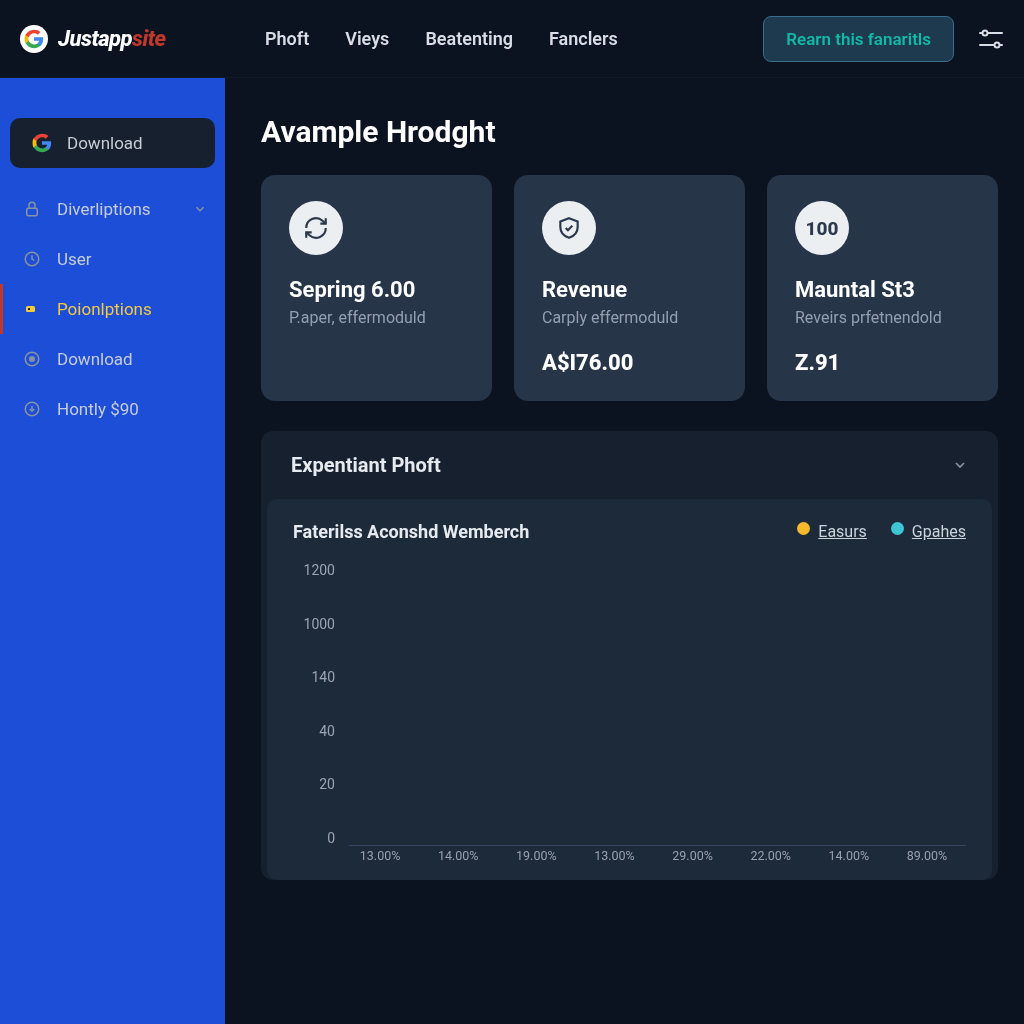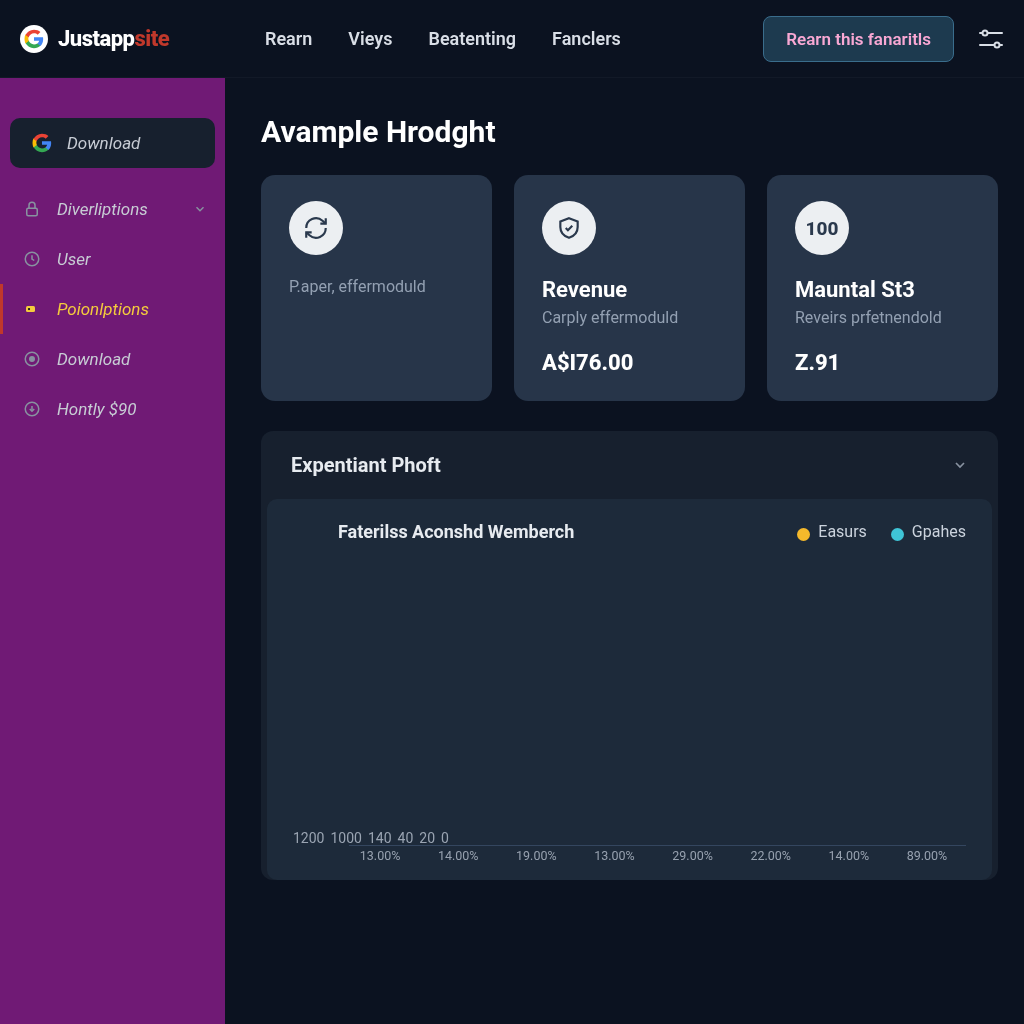--- a/index.html
+++ b/index.html
@@ -1,32 +1,32 @@
 <!DOCTYPE html>
 <html><head>
 <meta charset="utf-8">
 <style>
 * { margin:0; padding:0; box-sizing:border-box; font-family:-apple-system,BlinkMacSystemFont,"Segoe UI",Roboto,sans-serif; }
 body { width:1024px; height:1024px; background:#0b1220; color:#fff; overflow:hidden; }
 
 
 .topbar { height:78px; display:flex; align-items:center; padding:0 20px; border-bottom:1px solid rgba(255,255,255,0.03); }
-.logo { display:flex; align-items:center; gap:10px; width:215px; }
+.logo { display:flex; align-items:center; gap:10px; width:215px;font-style:italic; }
 .logo-icon { width:28px; height:28px; border-radius:50%; background:#fff; display:flex; align-items:center; justify-content:center; font-weight:700; font-size:18px; }
 .logo-text { font-size:22px; font-weight:800; letter-spacing:-.5px; }
 .logo-text .a { color:#fff; }
 .logo-text .b { color:#c0382b; }
 .navlinks { display:flex; gap:36px; flex:1; padding-left:30px; }
 .navlink { color:#d9dee6; font-size:18px; font-weight:600; cursor:pointer; }
-.cta-btn { border:1px solid #3a6d8c; background:#1d3a4f; color:#f9a8d4; padding:12px 22px; border-radius:8px; font-size:17px; font-weight:600; cursor:pointer; }
+.cta-btn { border:1px solid #3a6d8c; background:#1d3a4f; color:#14b8a6; padding:12px 22px; border-radius:8px; font-size:17px; font-weight:600; cursor:pointer; }
 .rail-icon { margin-left:24px; cursor:pointer; color:#d9dee6; }
 
 
 .wrap { display:flex; height:calc(1024px - 78px); }
-.sidebar { width:225px; background:#701a75; padding-top:40px;font-style:italic; }
+.sidebar { width:225px; background:#1d4ed8; padding-top:40px; }
 .side-item { display:flex; align-items:center; gap:14px; padding:14px 18px; font-size:17px; color:#c7ccd4; cursor:pointer; border-left:3px solid transparent; }
 .side-item.boxed { background:#17202e; border-radius:10px; margin:0 10px 16px; }
 .side-item.active { color:#f4cb3d; border-left:3px solid #c0382b; }
 .side-item .ic { width:22px; height:22px; display:flex; align-items:center; justify-content:center; flex-shrink:0; color:#8892a0; }
 .side-item.active .ic { color:#f4cb3d; }
 .chev { margin-left:auto; color:#8892a0; }
 
 
 .main { flex:1; padding:36px 26px 0 36px; overflow:hidden; }
 .page-title { font-size:30px; font-weight:700; margin-bottom:26px; }
@@ -37,30 +37,30 @@
 .card-title { font-size:22px; font-weight:700; margin-bottom:6px; }
 .card-sub { font-size:16px; color:#93a0b2; margin-bottom:23px; }
 .card-val { font-size:22px; font-weight:800; }
 
 
 .panel { background:#17202e; border-radius:12px; padding:0; }
 .panel-head { display:flex; align-items:center; padding:22px 30px 10px; }
 .panel-head-title { font-size:20px; font-weight:700; color:#e7ebf0; }
 .panel-head .chev2 { margin-left:auto; color:#8892a0; cursor:pointer; }
 .panel-body { background:#1d2a3a; margin:12px 6px 0; border-radius:10px; padding:22px 26px 8px; }
-.chart-top { display:flex; align-items:center; margin-bottom:20px;margin-left:45px; }
+.chart-top { display:flex; align-items:center; margin-bottom:20px; }
 .chart-title { font-size:18px; font-weight:700; color:#e7ebf0; }
 .legend { margin-left:auto; display:flex; gap:24px; }
-.leg { display:flex; align-items:flex-end; gap:8px; font-size:16px; color:#cbd3dd; }
+.leg { display:flex; align-items:flex-start; gap:8px; font-size:16px; color:#cbd3dd;text-decoration:underline; }
 .dot { width:13px; height:13px; border-radius:50%; }
 .dot.y { background:#f5b92b; }
 .dot.c { background:#3fc4d6; }
 
 .chart { position:relative; height:310px; padding-left:52px; }
-.yaxis { position:absolute; left:0; top:0; bottom:26px; width:48px; display:flex; justify-content:space-between; align-items:flex-end; }
+.yaxis { position:absolute; left:0; top:0; bottom:26px; width:48px; display:flex; flex-direction:column; justify-content:space-between; align-items:flex-end; }
 .ytick { font-size:14px; color:#9aa4b2; padding-right:6px; }
 .plot { position:absolute; left:56px; right:0; top:0; bottom:26px; }
 .xaxis { position:absolute; left:48px; right:0; bottom:0; height:24px; display:flex; }
 .xtick { flex:1; text-align:center; font-size:12.5px; color:#97a1af; }
 .groups { display:flex; height:100%; align-items:flex-end; }
 .grp { flex:1; display:flex; gap:6px; align-items:flex-end; justify-content:center; }
 .bar { width:24px; border-radius:3px 3px 0 0; }
 .bar.y { background:#f5b92b; }
 .bar.c { background:#3fc4d6; }
 .baseline { position:absolute; left:56px; right:0; bottom:26px; height:1px; background:#34465f; }
@@ -76,21 +76,21 @@
       <svg width="20" height="20" viewBox="0 0 24 24">
           <path fill="#4285F4" d="M23 12.2c0-.8-.1-1.5-.2-2.2H12v4.2h6.2c-.3 1.4-1.1 2.6-2.3 3.4v2.8h3.7C21.8 18.4 23 15.6 23 12.2z"></path>
           <path fill="#34A853" d="M12 23c3.1 0 5.7-1 7.6-2.8l-3.7-2.8c-1 .7-2.4 1.1-3.9 1.1-3 0-5.5-2-6.4-4.7H1.8v2.9C3.7 20.4 7.5 23 12 23z"></path>
           <path fill="#FBBC05" d="M5.6 13.8c-.2-.7-.4-1.4-.4-2.1s.1-1.5.4-2.1V6.7H1.8C1 8.3.6 10.1.6 12s.4 3.7 1.2 5.3l3.8-2.9z"></path>
           <path fill="#EA4335" d="M12 5.2c1.7 0 3.2.6 4.4 1.7l3.3-3.3C17.7 1.8 15.1.8 12 .8 7.5.8 3.7 3.4 1.8 7.1l3.8 2.9C6.5 7.2 9 5.2 12 5.2z"></path>
         </svg>
     </div>
     <div class="logo-text"><span class="a">Justapp</span><span class="b">site</span></div>
   </div>
   <div class="navlinks">
-    <div class="navlink">Rearn</div>
+    <div class="navlink">Phoft</div>
     <div class="navlink">Vieys</div>
     <div class="navlink">Beatenting</div>
     <div class="navlink">Fanclers</div>
   </div>
   <button class="cta-btn">Rearn this fanaritls</button>
   <div class="rail-icon">
     <svg width="26" height="22" viewBox="0 0 26 22" stroke="currentColor" stroke-width="2" fill="none" stroke-linecap="round">
         <line x1="2" y1="5" x2="24" y2="5"></line>
         <circle cx="7" cy="5" r="2.5" fill="#0b1220"></circle>
         <line x1="2" y1="17" x2="24" y2="17"></line>
@@ -172,20 +172,21 @@
     <div class="cards">
       <div class="card">
         <div class="card-ic">
           <svg width="26" height="26" viewBox="0 0 24 24" fill="none" stroke="currentColor" stroke-width="2">
               <path d="M3 12a9 9 0 0 1 15-6.7L21 8"></path>
               <polyline points="21 3 21 8 16 8"></polyline>
               <path d="M21 12a9 9 0 0 1-15 6.7L3 16"></path>
               <polyline points="3 21 3 16 8 16"></polyline>
             </svg>
         </div>
+        <div class="card-title">Sepring 6.00</div>
         <div class="card-sub">P.aper, effermoduld</div>
       </div>
       <div class="card">
         <div class="card-ic">
           <svg width="26" height="26" viewBox="0 0 24 24" fill="none" stroke="currentColor" stroke-width="2">
               <path d="M12 3l8 3v5c0 5-3.5 8.5-8 10-4.5-1.5-8-5-8-10V6l8-3z"></path>
               <path d="M9 12l2 2 4-4"></path>
             </svg>
         </div>
         <div class="card-title">Revenue</div>

